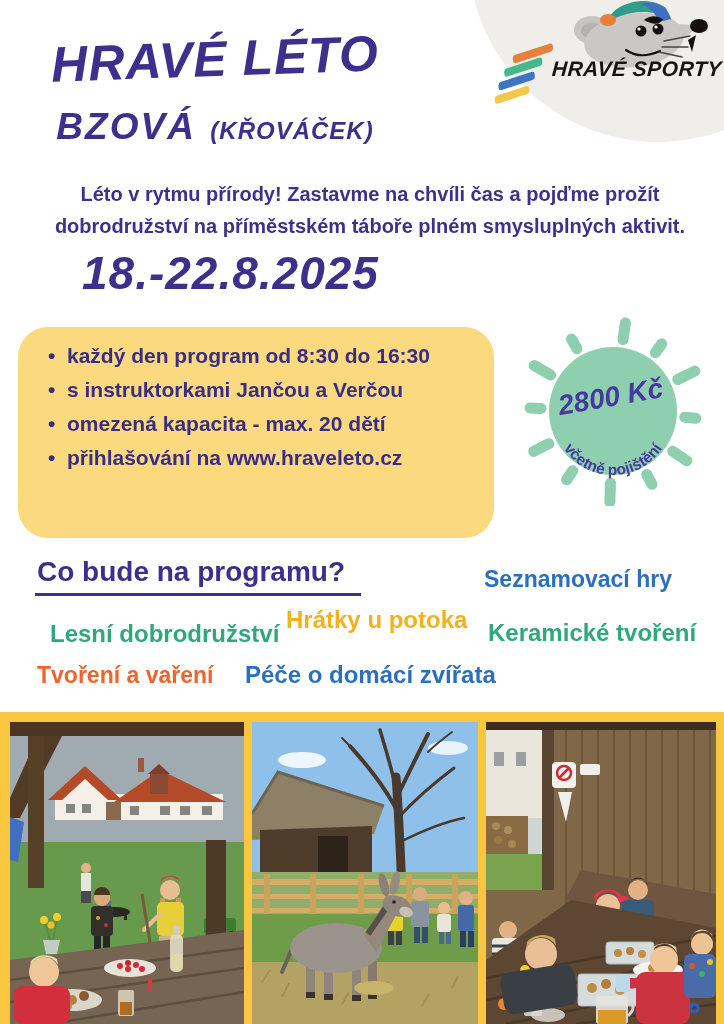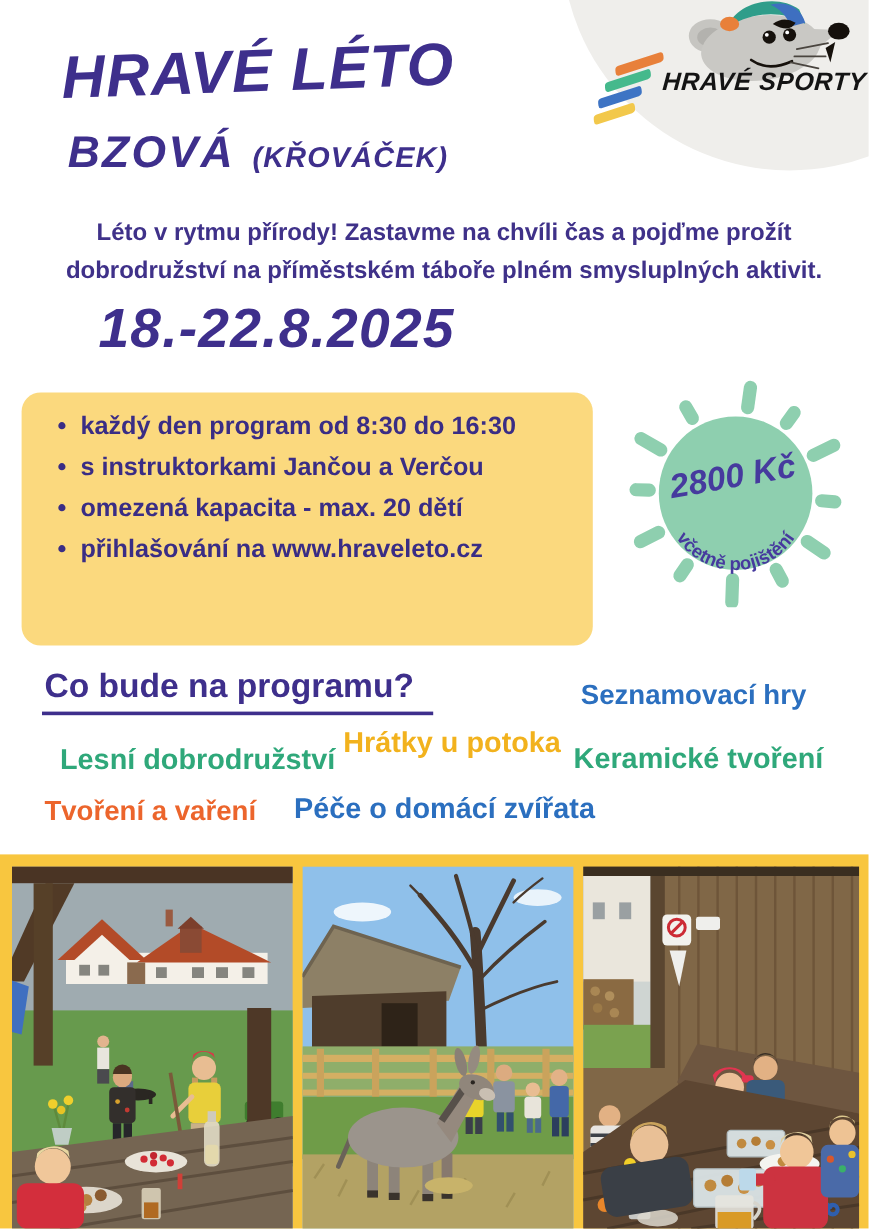--- a/index.html
+++ b/index.html
@@ -35,21 +35,21 @@
     font-size:20px; line-height:1.6; font-weight:bold; color:#3F3189;
   }
   .intro span { display:block; white-space:nowrap;padding-left:16px; }
   .date {
     position:absolute; left:82px; top:246px; font-size:46px; font-weight:bold;
     font-style:italic; color:#3E2F8C; letter-spacing:1px; white-space:nowrap;
   }
   
   .info-box {
     position:absolute; left:18px; top:327px; width:476px; height:211px;
-    background:#FBD97E; border-radius:16px;
+    background:#FBD97E; border-radius:30px;
   }
   .info-box ul { list-style:none; margin:0; padding:15px 8px 0 30px; }
   .info-box li {
     position:relative; padding-left:19px; font-size:21px; font-weight:bold;
     color:#3A2D85; line-height:28px; margin-bottom:6px; white-space:nowrap;
   }
   .info-box li::before { content:"\2022"; position:absolute; left:0; top:0; color:#3A2D85; }
   
   .sun-badge { position:absolute; left:518px; top:316px; width:190px; height:190px; }
   
@@ -155,21 +155,21 @@
     <path id="note-arc" d="M 36,100 A 59,59 0 0 0 154,100" fill="none"></path>
     <text font-size="15.5" font-weight="bold" fill="#463A9E">
       <textPath href="#note-arc" startOffset="50%" text-anchor="middle">včetně pojištění</textPath>
     </text>
   </svg>
 
   <div class="program-heading">Co bude na programu?</div>
   <div class="program-label p1" style="color: rgb(43, 111, 191);">Seznamovací hry</div>
   <div class="program-label p2" style="color: rgb(47, 168, 122);">Lesní dobrodružství</div>
   <div class="program-label p3" style="color: rgb(242, 178, 29);">Hrátky u potoka</div>
-  <div class="program-label p4" style="color: rgb(47, 168, 122);">Keramické tvoření</div>
+  <div class="program-label p4" style="color: rgb(47, 168, 122); margin-left: 10px;">Keramické tvoření</div>
   <div class="program-label p5" style="color: rgb(236, 101, 44);">Tvoření a vaření</div>
   <div class="program-label p6" style="color: rgb(43, 111, 191);">Péče o domácí zvířata</div>
 
   <div class="photo-band">
 
     <div class="photo photo-1">
       <svg viewBox="0 0 234 302" preserveAspectRatio="none">
         <rect width="234" height="302" fill="#9fabb0"></rect>
         <rect y="120" width="234" height="130" fill="#679a4d"></rect>
         <rect x="45" y="72" width="168" height="26" fill="#f4f0e8"></rect>

